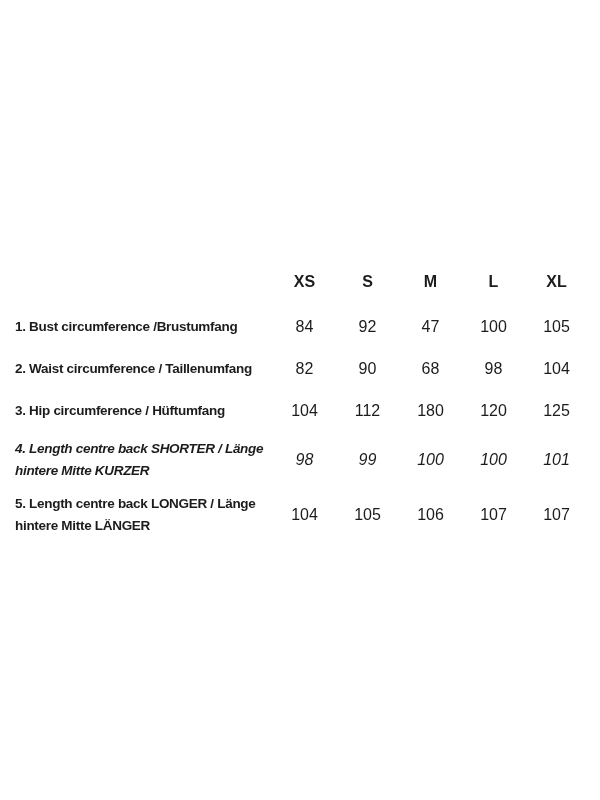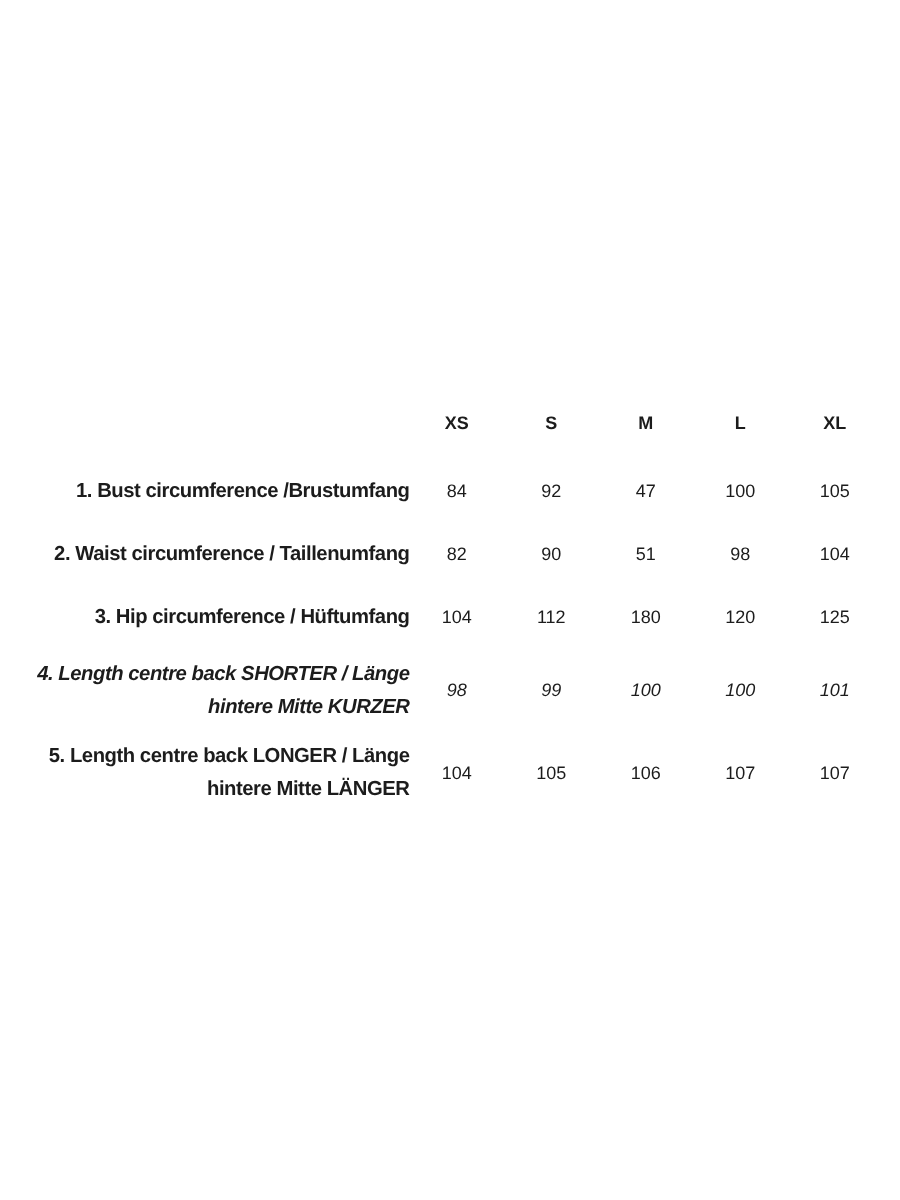--- a/index.html
+++ b/index.html
@@ -24,35 +24,35 @@
     border-spacing: 0;
   }
   th, td {
     padding: 0;
     border: none;
     vertical-align: middle;
   }
   .label-cell {
     width: 258px;
     min-width: 258px;
-    text-align: right;
+    text-align: left;
     font-weight: bold;
     font-size: 13.5px;
     letter-spacing: -0.3px;
     line-height: 22px;
   }
   .lbl-line {
     display: block;
     white-space: nowrap;
   }
   .size-cell {
     width: 63px;
     min-width: 63px;
     text-align: center;
-    font-size: 12px;
+    font-size: 16px;
     font-weight: normal;
   }
   th.size-cell {
     font-weight: bold;
   }
   thead tr { height: 46px; }
   tbody tr:nth-child(1) { height: 44px; }
   tbody tr:nth-child(2) { height: 39px; }
   tbody tr:nth-child(3) { height: 45px; }
   tbody tr:nth-child(4) { height: 54px; font-style: italic; }
@@ -85,21 +85,21 @@
         <td class="size-cell">100</td>
         <td class="size-cell">105</td>
       </tr>
       <tr>
         <td class="label-cell">
           <span class="lbl-line">2. Waist circumference / Taillenumfang</span>
           <span class="lbl-line"></span>
         </td>
         <td class="size-cell">82</td>
         <td class="size-cell">90</td>
-        <td class="size-cell">51</td>
+        <td class="size-cell">68</td>
         <td class="size-cell">98</td>
         <td class="size-cell">104</td>
       </tr>
       <tr>
         <td class="label-cell">
           <span class="lbl-line">3. Hip circumference / Hüftumfang</span>
           <span class="lbl-line"></span>
         </td>
         <td class="size-cell">104</td>
         <td class="size-cell">112</td>

